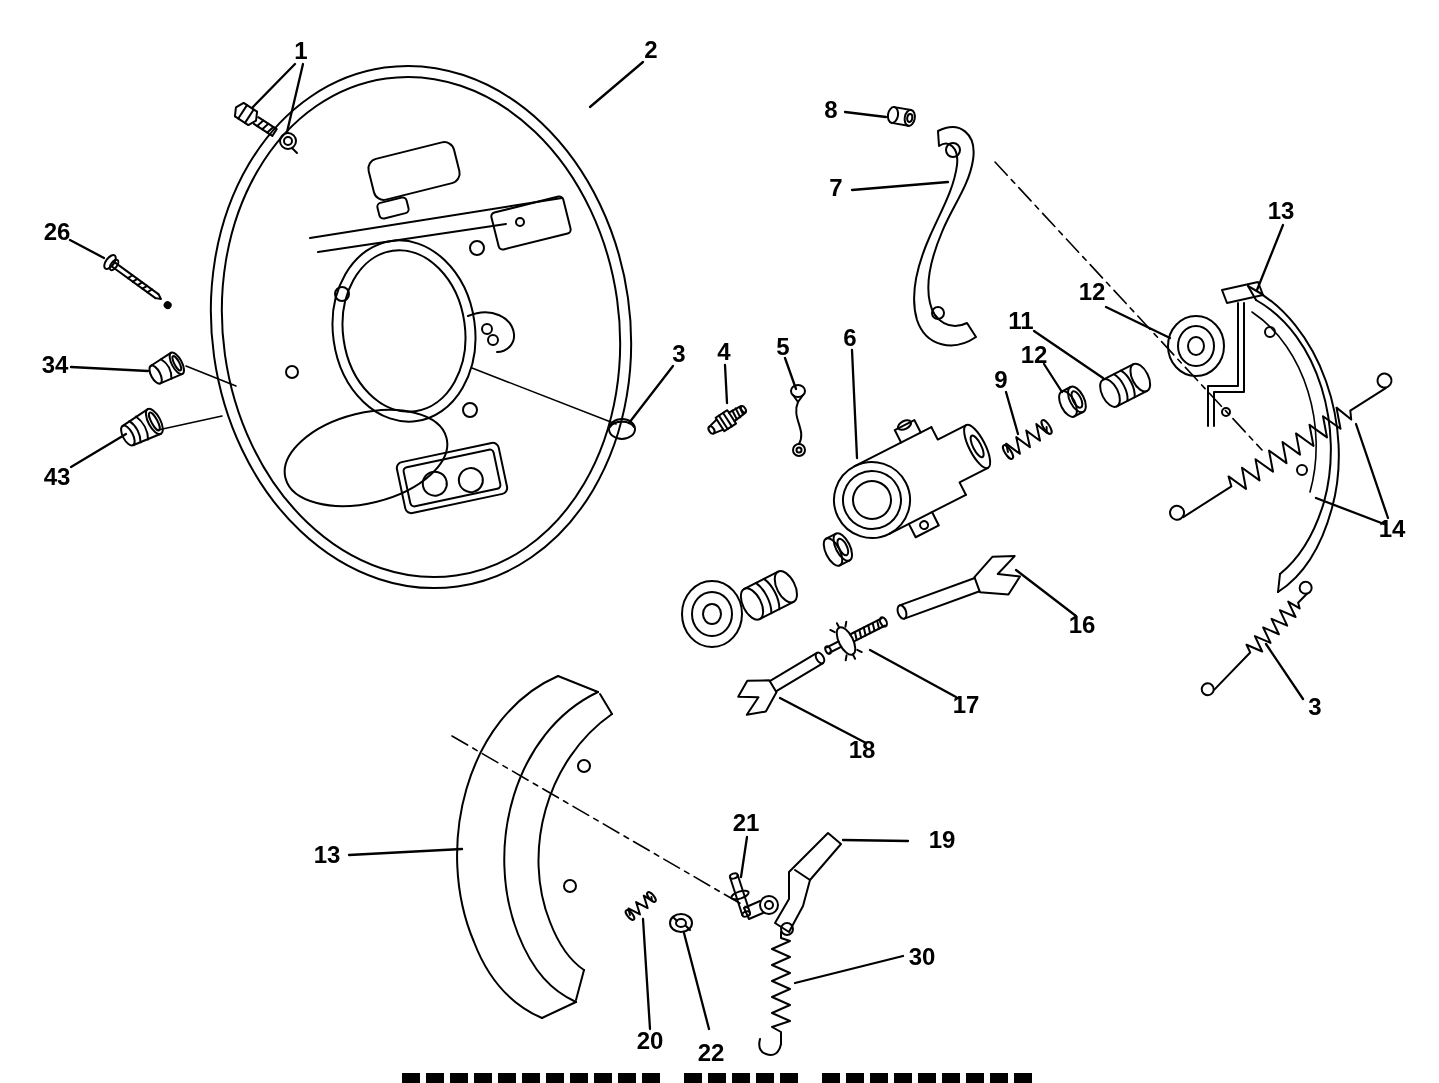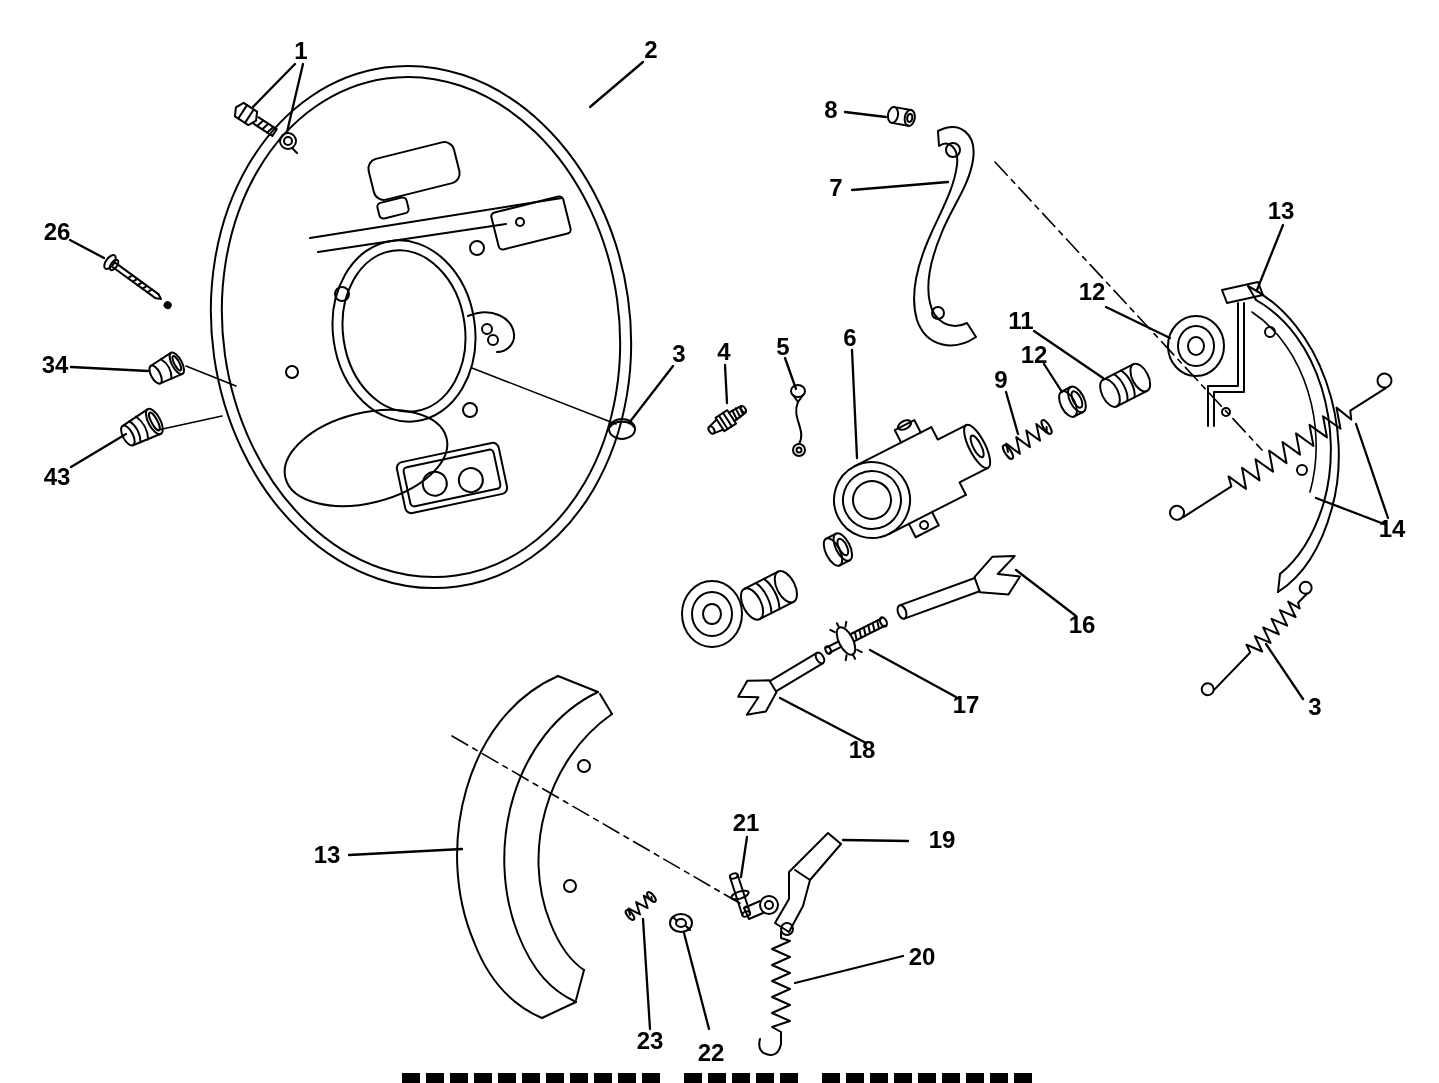--- a/index.html
+++ b/index.html
@@ -358,17 +358,17 @@
 <div class="callout" style="left:1001px; top:380px">9</div>
 <div class="callout" style="left:57px; top:477px">43</div>
 <div class="callout" style="left:1392px; top:529px">14</div>
 <div class="callout" style="left:1082px; top:625px">16</div>
 <div class="callout" style="left:966px; top:705px">17</div>
 <div class="callout" style="left:1315px; top:707px">3</div>
 <div class="callout" style="left:862px; top:750px">18</div>
 <div class="callout" style="left:746px; top:823px">21</div>
 <div class="callout" style="left:942px; top:840px">19</div>
 <div class="callout" style="left:327px; top:855px">13</div>
-<div class="callout" style="left:922px; top:957px">20</div>
-<div class="callout" style="left:650px; top:1041px">23</div>
+<div class="callout" style="left:922px; top:957px">30</div>
+<div class="callout" style="left:650px; top:1041px">20</div>
 <div class="callout" style="left:711px; top:1053px">22</div>
 
 </div>
 
 </body></html>

